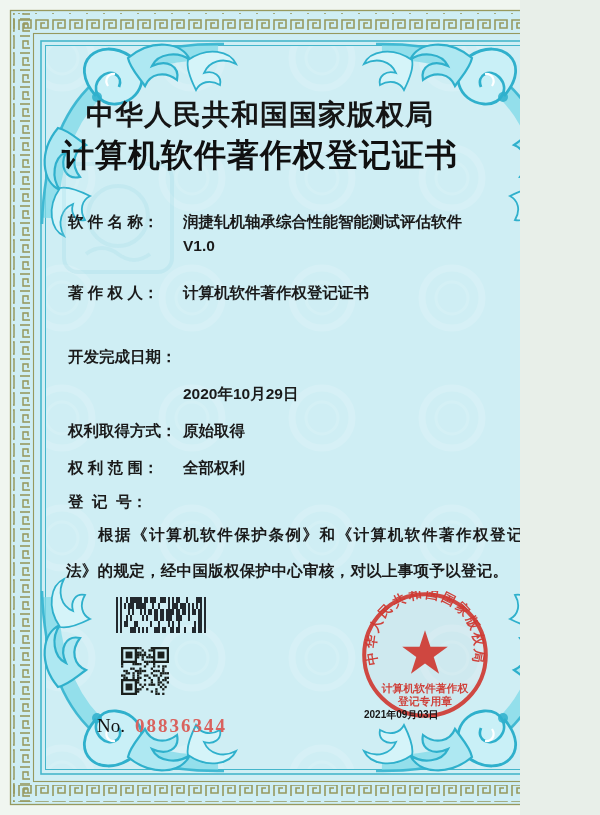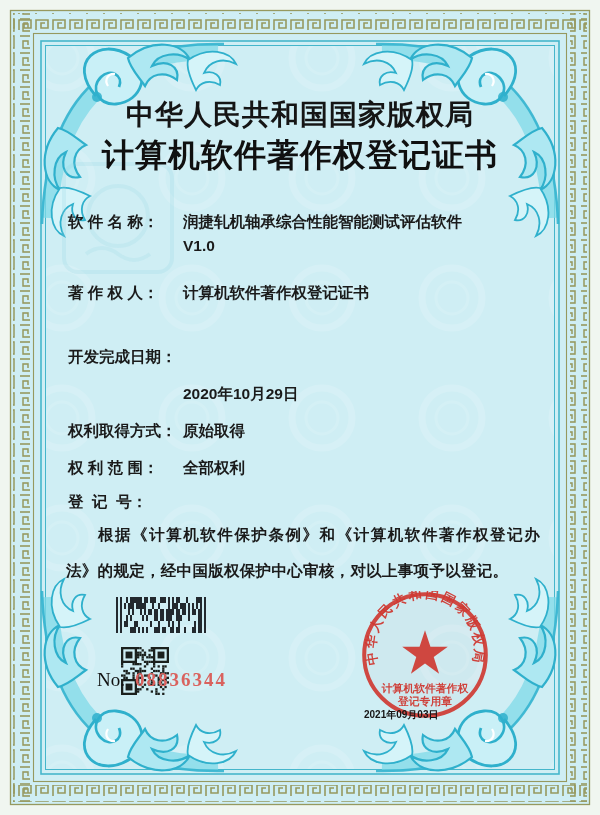--- a/index.html
+++ b/index.html
@@ -1,18 +1,18 @@
 <!DOCTYPE html>
 <html><head>
 <meta charset="utf-8">
 <style>
   html,body{margin:0;padding:0;}
   body{background:#e8efe9;font-family:"Liberation Sans","DejaVu Sans",sans-serif;}
   .page{
-    position:relative;width:600px;height:815px;overflow:hidden;
+    position:relative;width:520px;height:815px;overflow:hidden;
     background:#f0f6f0;
   }
   .frame{position:absolute;left:0;top:0;z-index:0;}
   .layer{position:absolute;z-index:2;}
   .authority{
     left:0;right:0;top:96px;text-align:center;
     font-family:"Liberation Serif","DejaVu Serif",serif;
     font-weight:700;font-size:28px;letter-spacing:1px;color:#151515;
   }
   .cert-title{
@@ -24,21 +24,21 @@
     right:108px;top:183px;font-size:14px;font-weight:700;color:#1d1d1d;letter-spacing:.5px;
   }
   .certno .cn-label{margin-right:10px;}
   .row-label{position:absolute;left:68px;font-size:15.5px;font-weight:700;color:#1a1a1a;white-space:pre;z-index:2;text-align:center;}
   .row-value{position:absolute;left:183px;font-size:15.5px;font-weight:700;color:#1a1a1a;white-space:pre;z-index:2;}
   .statement{
     left:66px;top:517px;width:474px;
     font-size:15.5px;font-weight:700;color:#1a1a1a;line-height:36px;
     text-indent:32px;text-align:justify;letter-spacing:.3px;
   }
-  .no-line{left:97px;top:669px;font-family:"Liberation Serif","DejaVu Serif",serif;font-size:19px;color:#111;}
+  .no-line{left:97px;top:715px;font-family:"Liberation Serif","DejaVu Serif",serif;font-size:19px;color:#111;}
   .no-line .no-value{color:#d9625e;letter-spacing:2px;margin-left:10px;font-weight:700;}
   .seal{position:absolute;left:361px;top:591px;width:128px;height:128px;z-index:3;}
   .issue-date{left:364px;top:708px;font-size:10px;font-weight:700;color:#161616;z-index:4;}
   .barcode{position:absolute;left:116px;top:597px;z-index:2;}
   .qr{position:absolute;left:121px;top:647px;z-index:2;}
   .embossed{position:absolute;left:58px;top:158px;z-index:1;opacity:.45;}
 </style>
 </head>
 <body>
 

